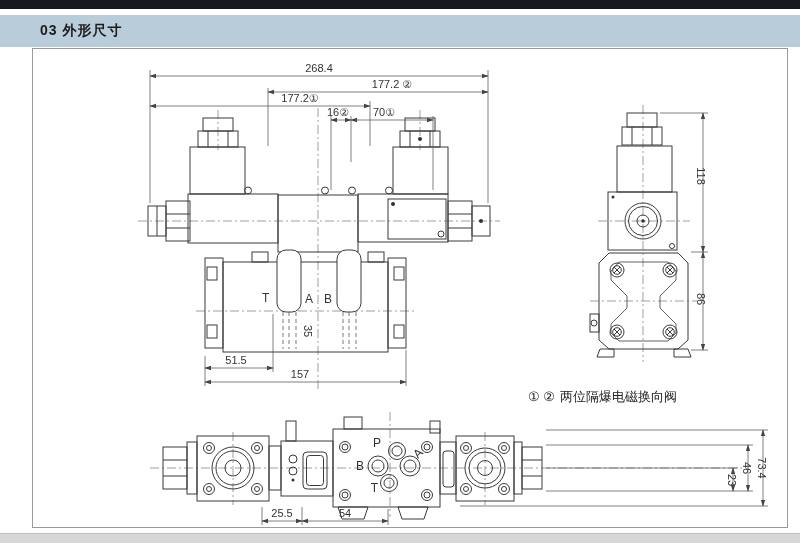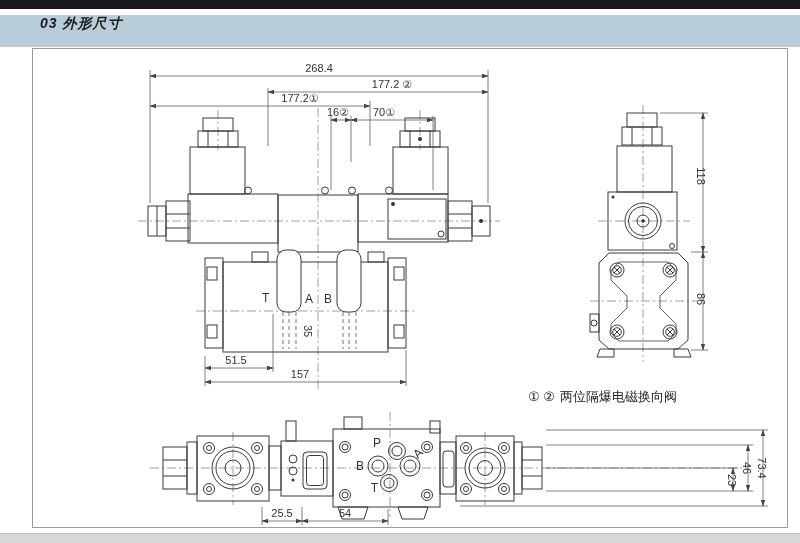--- a/index.html
+++ b/index.html
@@ -1,19 +1,19 @@
 <!DOCTYPE html>
 <html><head>
 <meta charset="utf-8">
 <style>
   html,body{margin:0;padding:0;background:#fff;width:800px;height:543px;overflow:hidden;
     font-family:"Liberation Sans",sans-serif;}
   .topbar{position:absolute;left:0;top:0;width:800px;height:9px;background:#17171d;}
   .titlebar{position:absolute;left:0;top:15px;width:800px;height:32px;background:#b9ccd9;
-    display:flex;align-items:flex-start;font-style:italic;}
+    display:flex;align-items:center;}
   .titlebar span{margin-left:40px;font-size:14px;font-weight:bold;color:#1c1c1c;letter-spacing:1px;}
   .canvasbox{position:absolute;left:32px;top:48px;width:756px;height:480px;background:#fff;}
   .bottomstrip{position:absolute;left:0;top:533px;width:800px;height:10px;background:#d7d7d7;border-top:1px solid #bfbfbf;}
   svg{position:absolute;left:0;top:0;}
   svg text{font-family:"Liberation Sans",sans-serif;fill:#333;}
   .dimtxt{font-size:11px;}
   .porttxt{font-size:12px;}
   .captxt{font-size:13px;fill:#222;}
 </style>
 </head>

